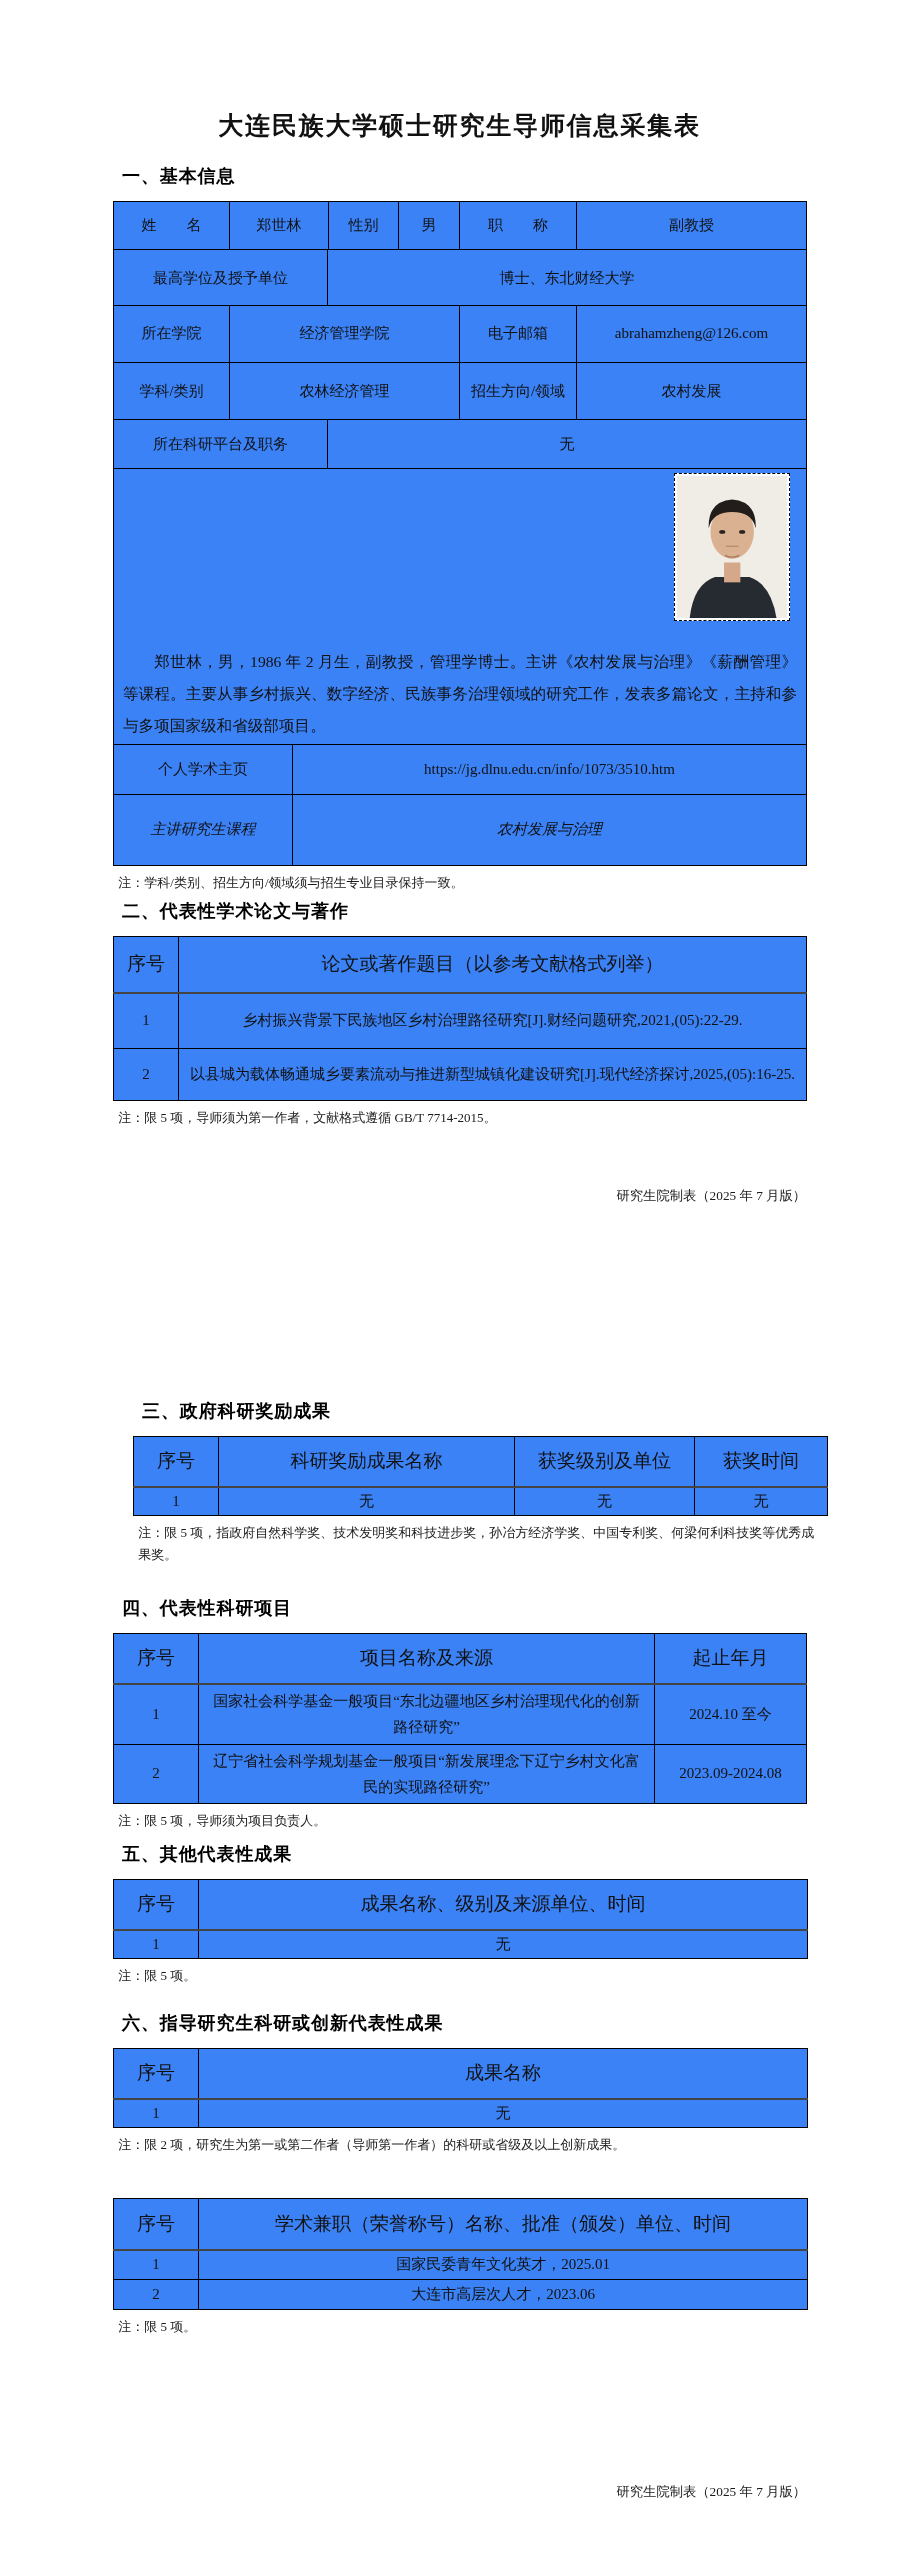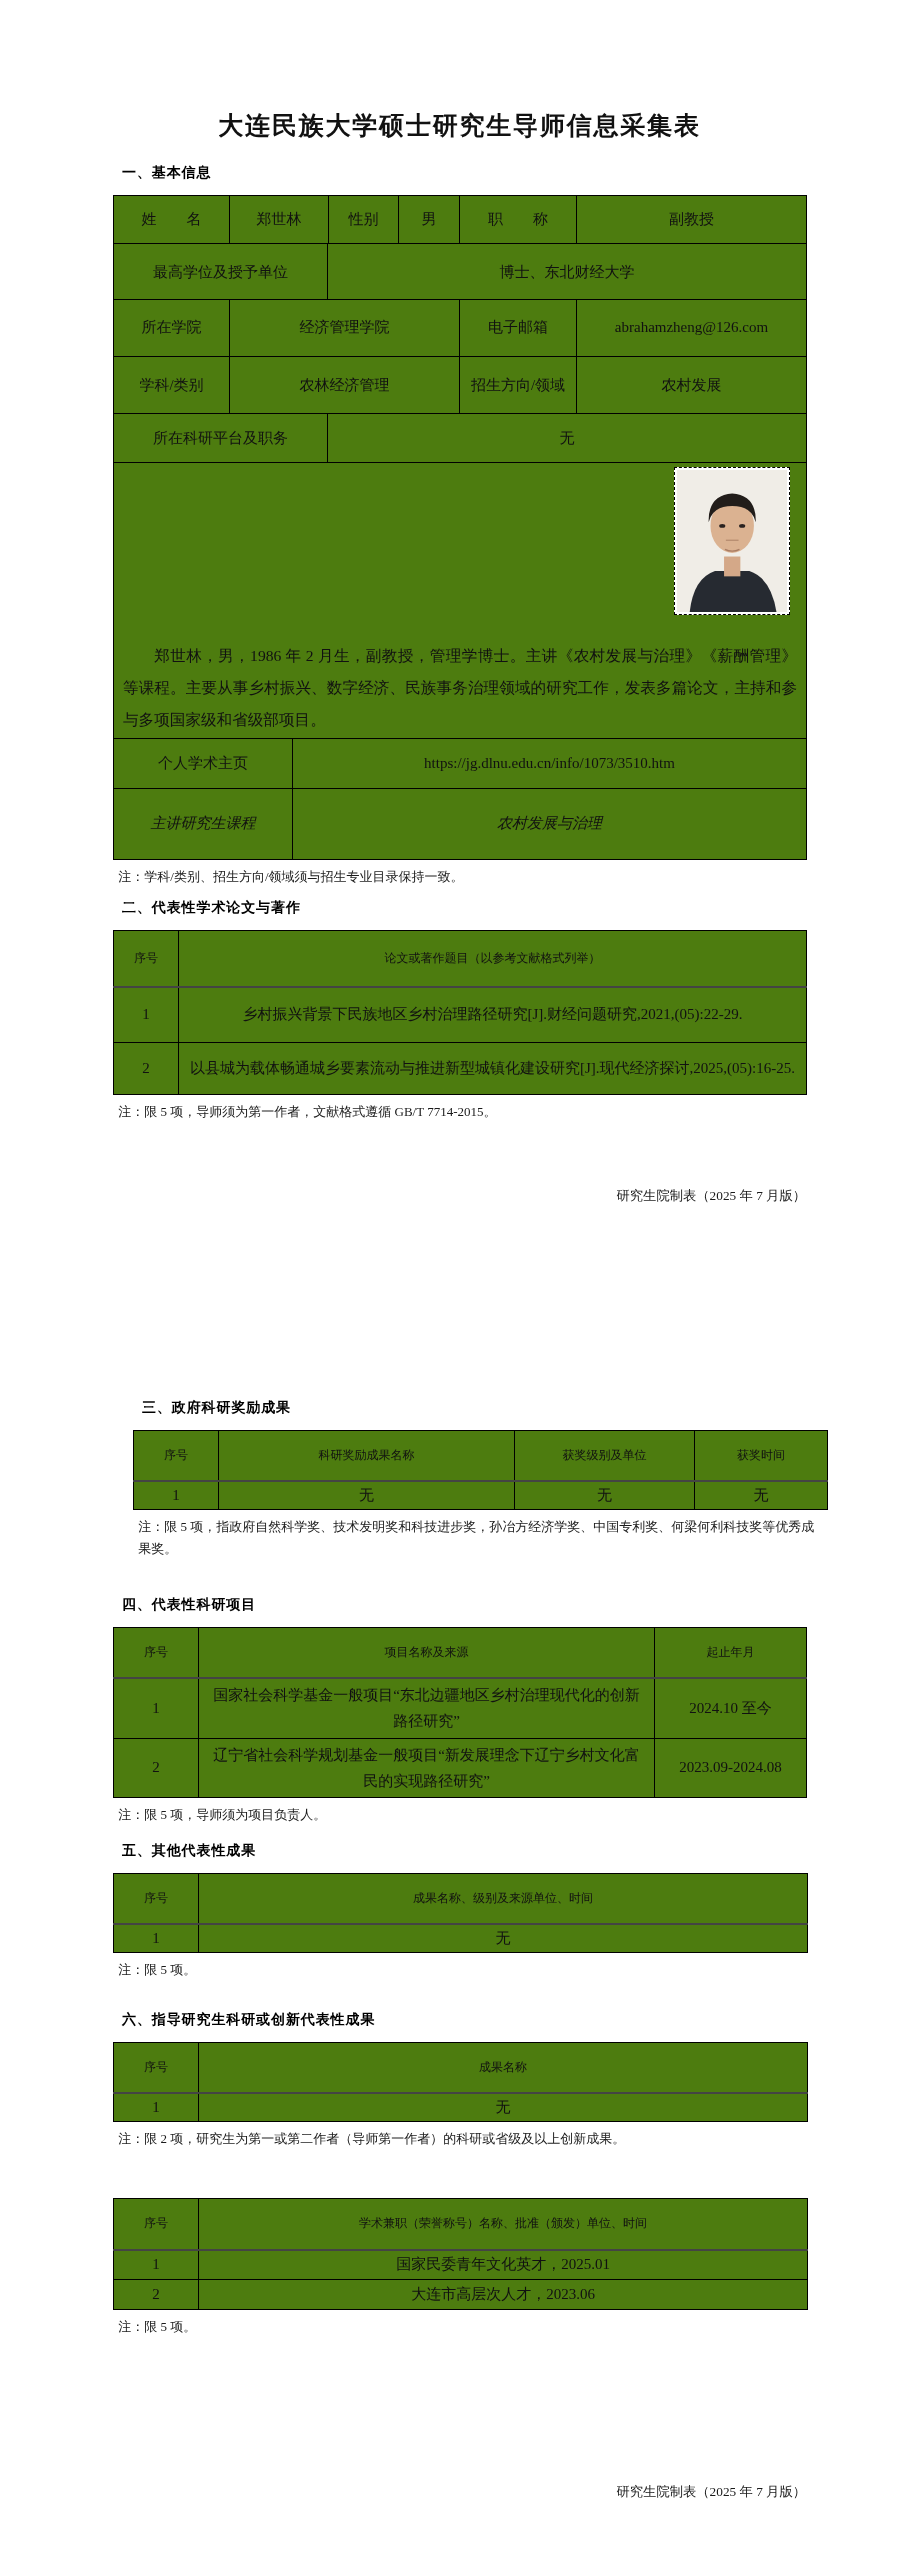--- a/index.html
+++ b/index.html
@@ -8,30 +8,30 @@
     font-family:"Liberation Serif", serif;color:#111;overflow:hidden;
   }
   .abs{position:absolute;left:113px;width:693px;}
   .doc-title{
     left:113px;width:693px;text-align:center;
     font-size:25px;font-weight:bold;letter-spacing:1.8px;
     font-family:"Liberation Serif", serif;
   }
   .sec-heading{
     font-family:"Liberation Sans", sans-serif;
-    font-size:14px;font-weight:bold;letter-spacing:0.9px;
+    font-size:18px;font-weight:bold;letter-spacing:0.9px;
     padding-left:9px;margin:0 0 12.5px 0;color:#000;
   }
-  table.doc{border-collapse:collapse;table-layout:fixed;width:693px;background:#4d7c0f;}
+  table.doc{border-collapse:collapse;table-layout:fixed;width:693px;background:#3b82f6;}
   table.doc td,table.doc th{
     border:1.8px solid #000;padding:1.8px 9px;font-size:15px;font-weight:normal;
     text-align:center;vertical-align:middle;overflow:hidden;color:#111;
     font-family:"Liberation Serif", serif;
   }
-  table.doc th{font-size:12px;}
+  table.doc th{font-size:19px;}
   table.doc thead th{border-bottom:2.7px solid #444;}
   .left{text-align:left;}
   .just{text-align:justify;text-justify:inter-character;}
   .mono{font-family:"Liberation Mono", monospace;font-size:14.7px;letter-spacing:0;}
   .note{
     font-size:13px;color:#1a1a1a;margin-top:6.2px;padding-left:5.3px;line-height:22px;
   }
   .footer-line{
     text-align:right;font-size:13.3px;color:#1a1a1a;padding-right:12.5px;
   }

